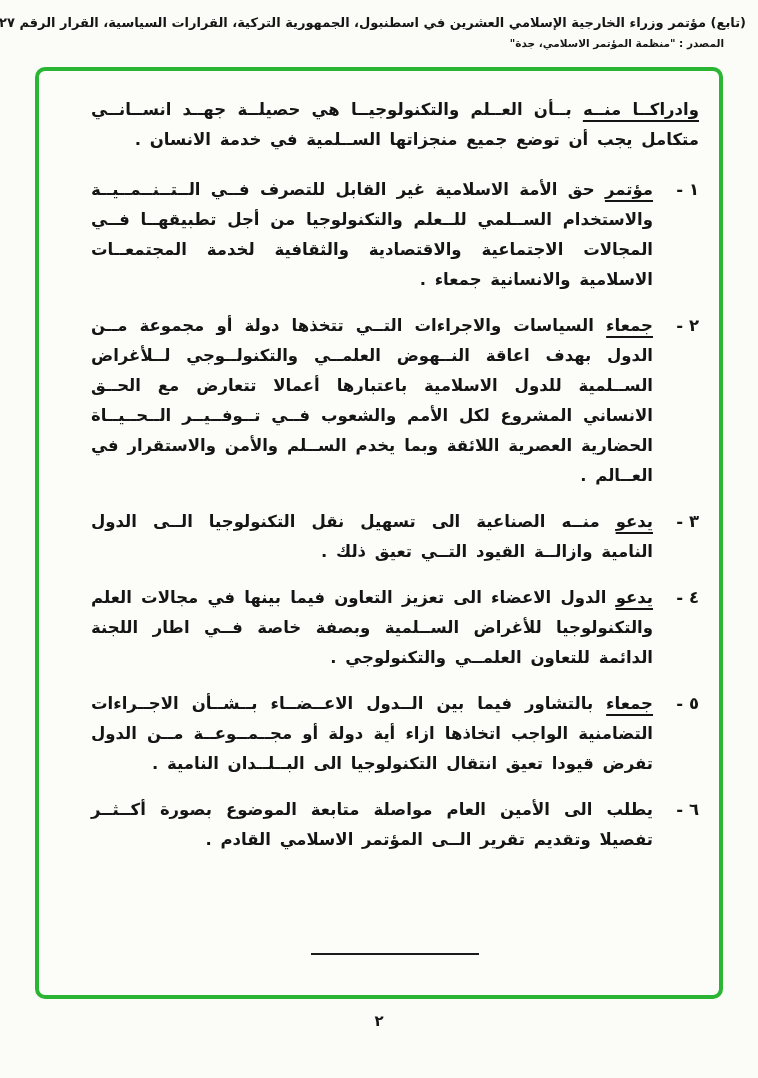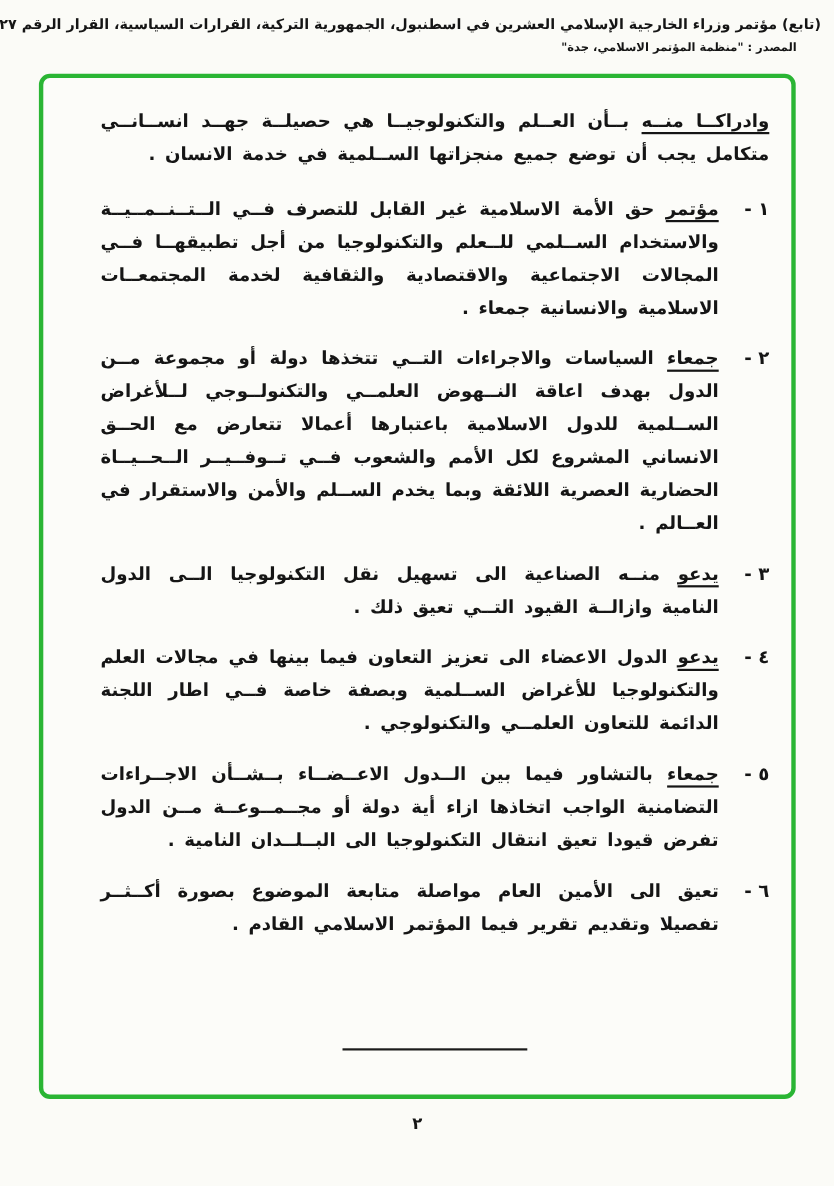--- a/index.html
+++ b/index.html
@@ -87,21 +87,21 @@
       <p class="itext"><span class="u">يدعو</span> <span>الدول الاعضاء الى تعزيز التعاون فيما بينها في مجالات العلم والتكنولوجيا للأغراض الســلمية وبصفة خاصة فــي اطار اللجنة الدائمة للتعاون العلمــي والتكنولوجي .</span></p>
     </div>
 
     <div class="item">
       <span class="num">٥ -</span>
       <p class="itext"><span class="u">جمعاء</span> <span>بالتشاور فيما بين الــدول الاعــضــاء بــشــأن الاجــراءات التضامنية الواجب اتخاذها ازاء أية دولة أو مجــمــوعــة مــن الدول تفرض قيودا تعيق انتقال التكنولوجيا الى البــلــدان النامية .</span></p>
     </div>
 
     <div class="item">
       <span class="num">٦ -</span>
-      <p class="itext"><span>تعيق</span> <span>الى الأمين العام مواصلة متابعة الموضوع بصورة أكــثــر تفصيلا وتقديم تقرير فيما المؤتمر الاسلامي القادم .</span></p>
+      <p class="itext"><span>يطلب</span> <span>الى الأمين العام مواصلة متابعة الموضوع بصورة أكــثــر تفصيلا وتقديم تقرير الــى المؤتمر الاسلامي القادم .</span></p>
     </div>
 
     <div class="rule"></div>
   </section>
 
   <footer class="pagenum">٢</footer>
 
 </div>
 
 </body></html>

